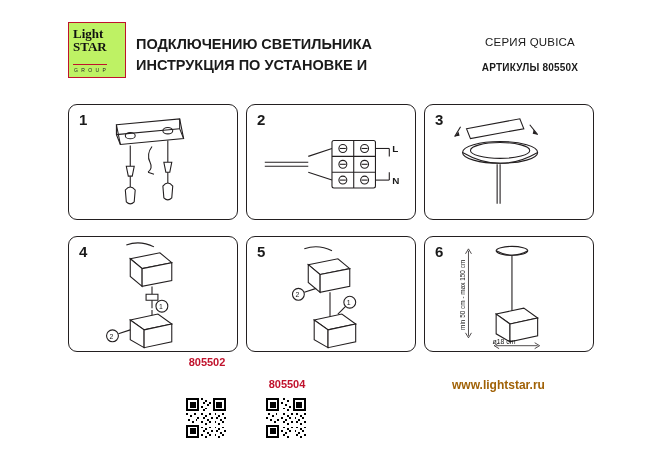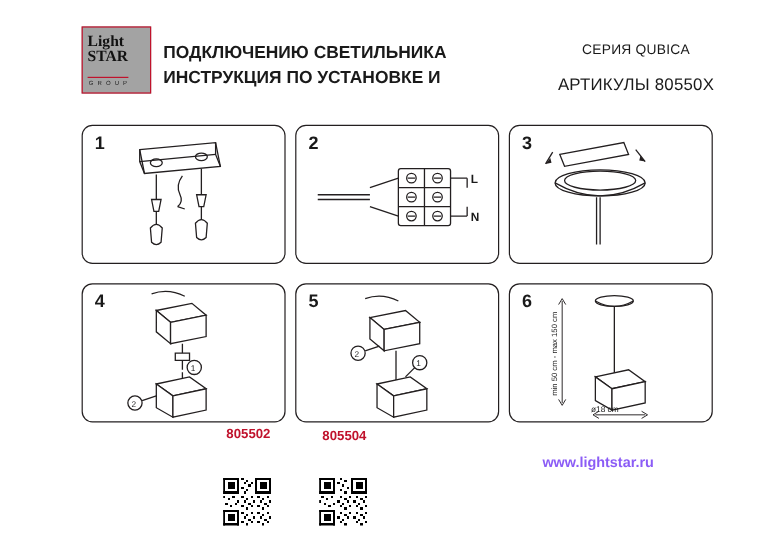--- a/index.html
+++ b/index.html
@@ -20,21 +20,21 @@
 
   
   .logo-box {
     position: absolute;
     left: 68px;
     top: 22px;
     width: 58px;
     height: 56px;
     border: 1px solid #c0122c;
     box-sizing: border-box;
-    background: #a3a3a3;
+    background: #bef264;
   }
   .logo-text {
     position: absolute;
     left: 4px;
     top: 4px;
     font-family: "Liberation Serif", serif;
     font-weight: bold;
     font-size: 13px;
     line-height: 13px;
     color: #111111;
@@ -79,22 +79,22 @@
     font-size: 11.5px;
     color: #1a1a1a;
     letter-spacing: .2px;
   }
   .articles {
     position: absolute;
     left: 430px;
     top: 62px;
     width: 200px;
     text-align: center;
-    font-weight: normal;
-    font-size: 14px;
+    font-weight: bold;
+    font-size: 10px;
     color: #1a1a1a;
     letter-spacing: .2px;
   }
 
   
   .panel {
     position: absolute;
     border: 1px solid #231f20;
     border-radius: 9px;
     box-sizing: border-box;
@@ -334,21 +334,21 @@
         <path d="M72 110 L114 110" stroke-width="0.8"></path>
         <path d="M75 107 L70 110 L75 113" stroke-width="0.8"></path>
         <path d="M111 107 L116 110 L111 113" stroke-width="0.8"></path>
       </g>
       <text transform="translate(40,94) rotate(-90)" class="dim-label">min 50 cm - max 150 cm</text>
       <text x="80" y="108" class="dim-label" text-anchor="middle" style="font-size:7px;">ø18 cm</text>
     </svg>
   </div>
 
   <div class="code" style="left:172px; top:356px;">805502</div>
-  <div class="code" style="left:252px; top:358px;">805504</div>
+  <div class="code" style="left:252px; top:378px;">805504</div>
 
   <svg class="qr" style="left:186px; top:398px;" viewBox="0 0 21 21" shape-rendering="crispEdges">
     <rect width="21" height="21" fill="#ffffff"></rect>
     <g fill="#000000">
       <rect x="0" y="0" width="7" height="1"></rect>
         <rect x="0" y="6" width="7" height="1"></rect>
       <rect x="0" y="0" width="1" height="7"></rect>
         <rect x="6" y="0" width="1" height="7"></rect>
       <rect x="2" y="2" width="3" height="3"></rect>
       <rect x="14" y="0" width="7" height="1"></rect>
@@ -478,15 +478,15 @@
       <rect x="20" y="15" width="1" height="1"></rect>
         <rect x="15" y="17" width="1" height="1"></rect>
       <rect x="17" y="18" width="1" height="1"></rect>
         <rect x="19" y="17" width="1" height="1"></rect>
       <rect x="16" y="19" width="1" height="1"></rect>
         <rect x="18" y="20" width="1" height="1"></rect>
       <rect x="20" y="19" width="1" height="1"></rect>
     </g>
   </svg>
 
-  <a class="site" href="#" style="text-decoration:none; color:#8b5cf6;">www.lightstar.ru</a>
+  <a class="site" href="#" style="text-decoration:none; color:#a16207;">www.lightstar.ru</a>
 
 </div>
 
 </body></html>

